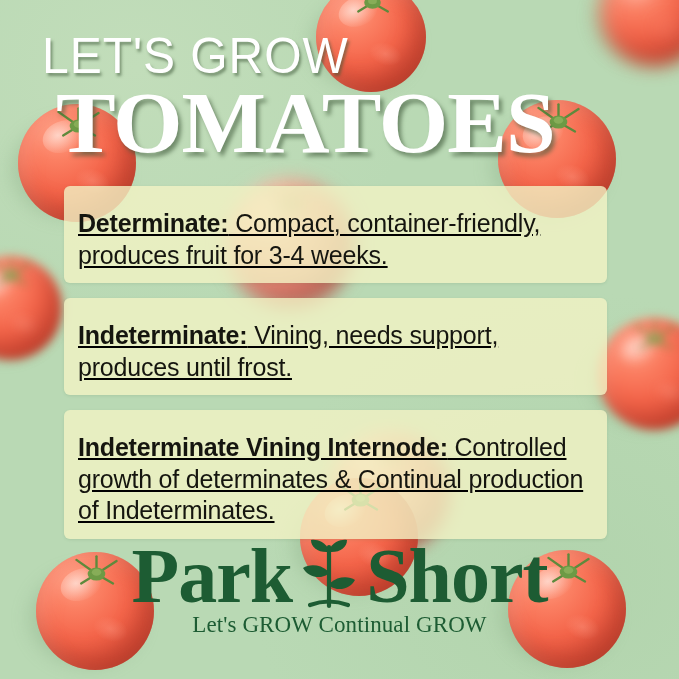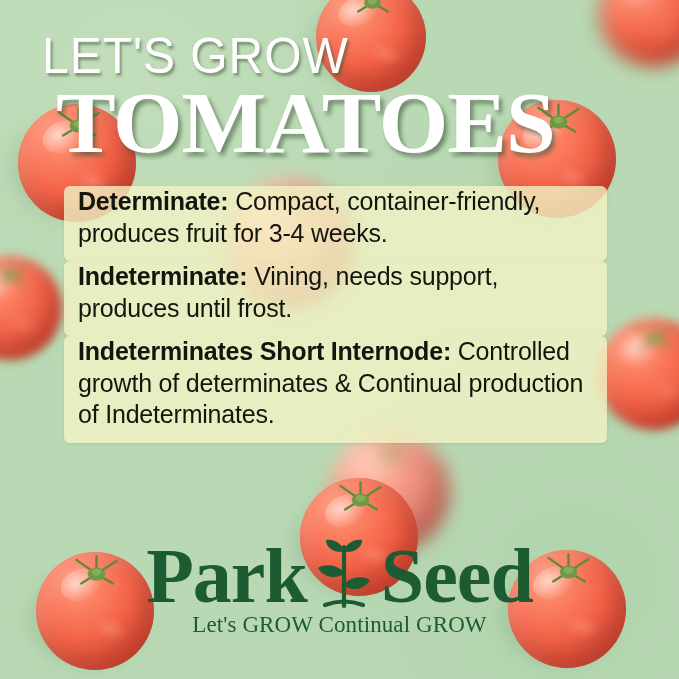--- a/index.html
+++ b/index.html
@@ -88,25 +88,26 @@
     text-shadow:3px 4px 4px rgba(60,85,55,.60);
     white-space:nowrap;
     line-height:1;
   }
 
   
   .cards{position:absolute;left:64px;top:186px;width:543px;}
   .card{
     background:rgba(243,243,196,.80);
     border-radius:6px;
-    padding:0 14px 12px 14px;
+    padding:22px 14px 12px 14px;
     box-sizing:border-box;
     box-shadow:0 1px 3px rgba(80,110,75,.14);
-  }
-  .card + .card{}
+    text-decoration:underline;
+  }
+  .card + .card{margin-top:15px;}
   .card p{
     margin:0;
     font-family:"Liberation Sans", sans-serif;
     font-size:25px;
     line-height:1.26;
     color:#15150f;
     letter-spacing:-.2px;
   }
   .card p b{font-weight:700;}
 
@@ -356,21 +357,21 @@
     </div>
 
     <div class="card">
       <p>
         <b>Indeterminate:</b><span> Vining, needs support, produces until frost.</span>
       </p>
     </div>
 
     <div class="card">
       <p>
-        <b>Indeterminates Short Internode:</b><span> Controlled growth of determinates &amp; Continual production of Indeterminates.</span>
+        <b>Indeterminate Vining Internode:</b><span> Controlled growth of determinates &amp; Continual production of Indeterminates.</span>
       </p>
     </div>
 
   </div>
 
   <div class="logo">
     <div class="logo-row">
       <span class="logo-word">Park</span>
       <span class="sprout">
         <svg viewBox="0 0 62 76" xmlns="http://www.w3.org/2000/svg">
@@ -379,18 +380,18 @@
             <path d="M12 67 Q31 60 50 67"></path>
           </g>
           <g fill="#1d5c33">
             <path d="M31 12 C27 3 18 1 13 2 C13 9 20 15 31 14 Z"></path>
             <path d="M31 12 C35 3 44 1 49 2 C49 9 42 15 31 14 Z"></path>
             <path d="M30 33 C22 26 11 26 5 30 C10 39 22 42 30 36 Z"></path>
             <path d="M32 45 C40 38 51 38 57 42 C52 51 40 54 32 48 Z"></path>
           </g>
         </svg>
       </span>
-      <span class="logo-word">Seed</span>
+      <span class="logo-word">Short</span>
     </div>
     <div class="tagline"><span>Let's </span><b>GROW</b><span> Continual </span><b>GROW</b></div>
   </div>
 
 </div>
 
 </body></html>

